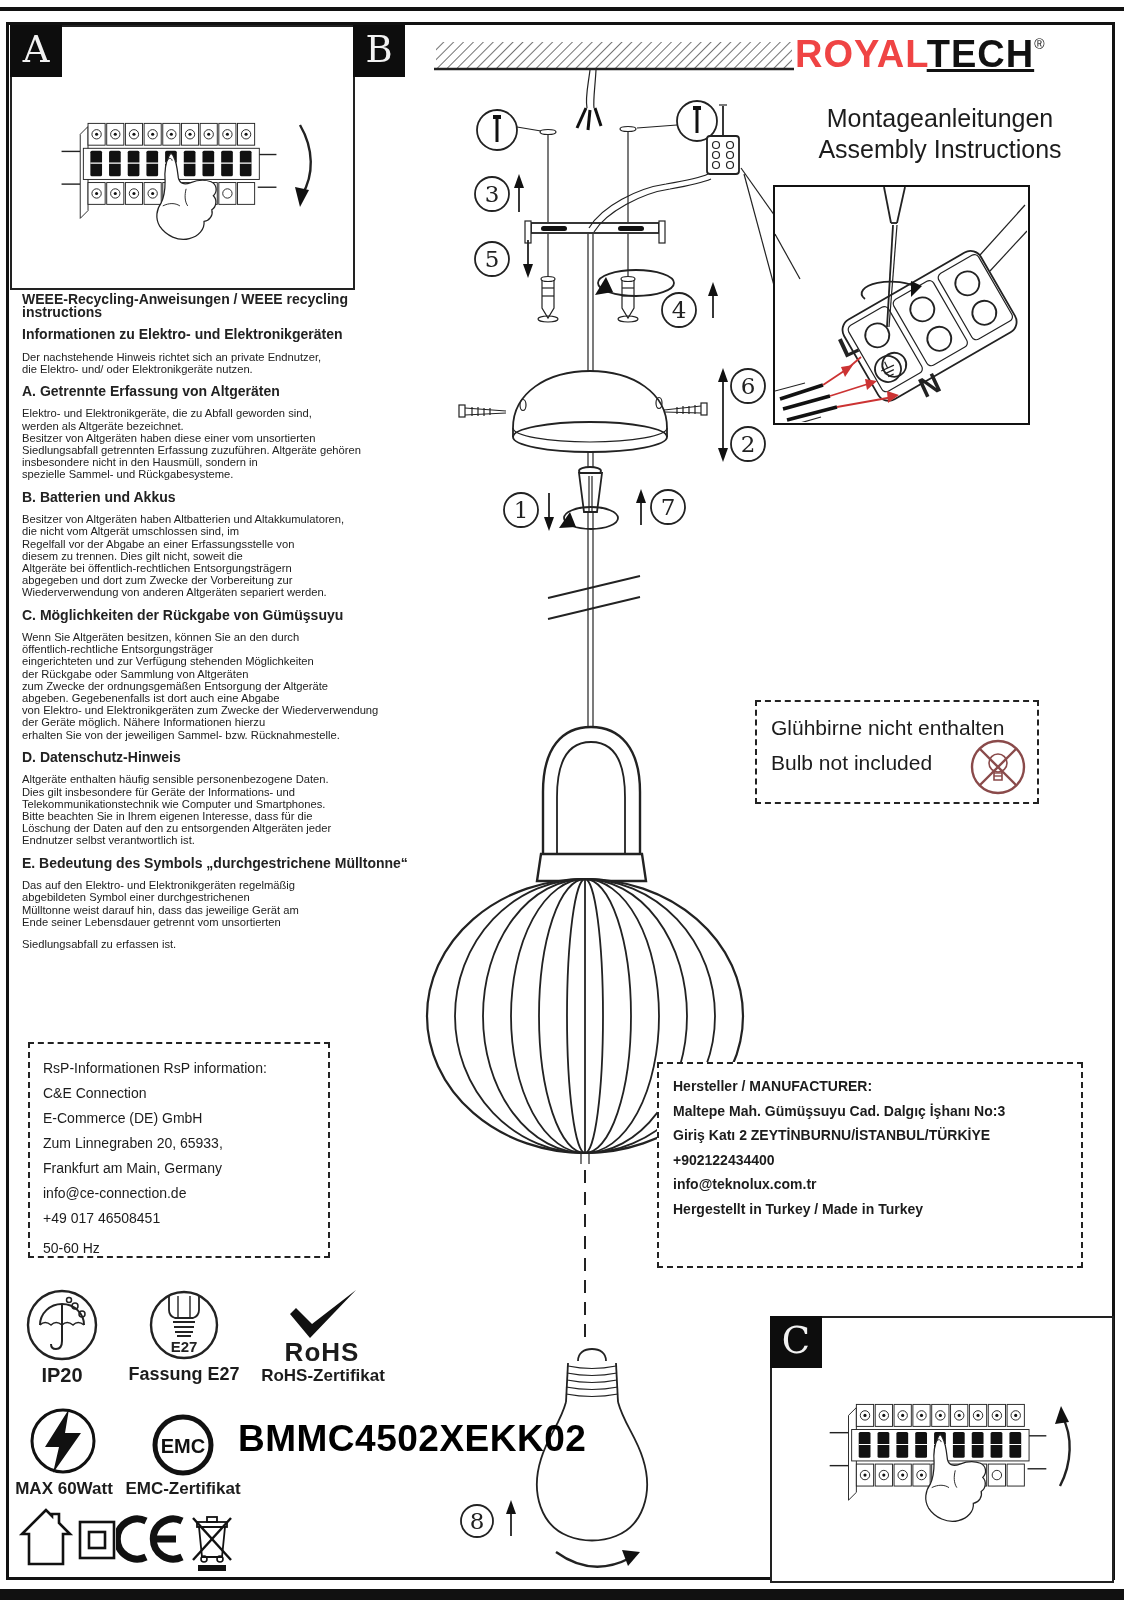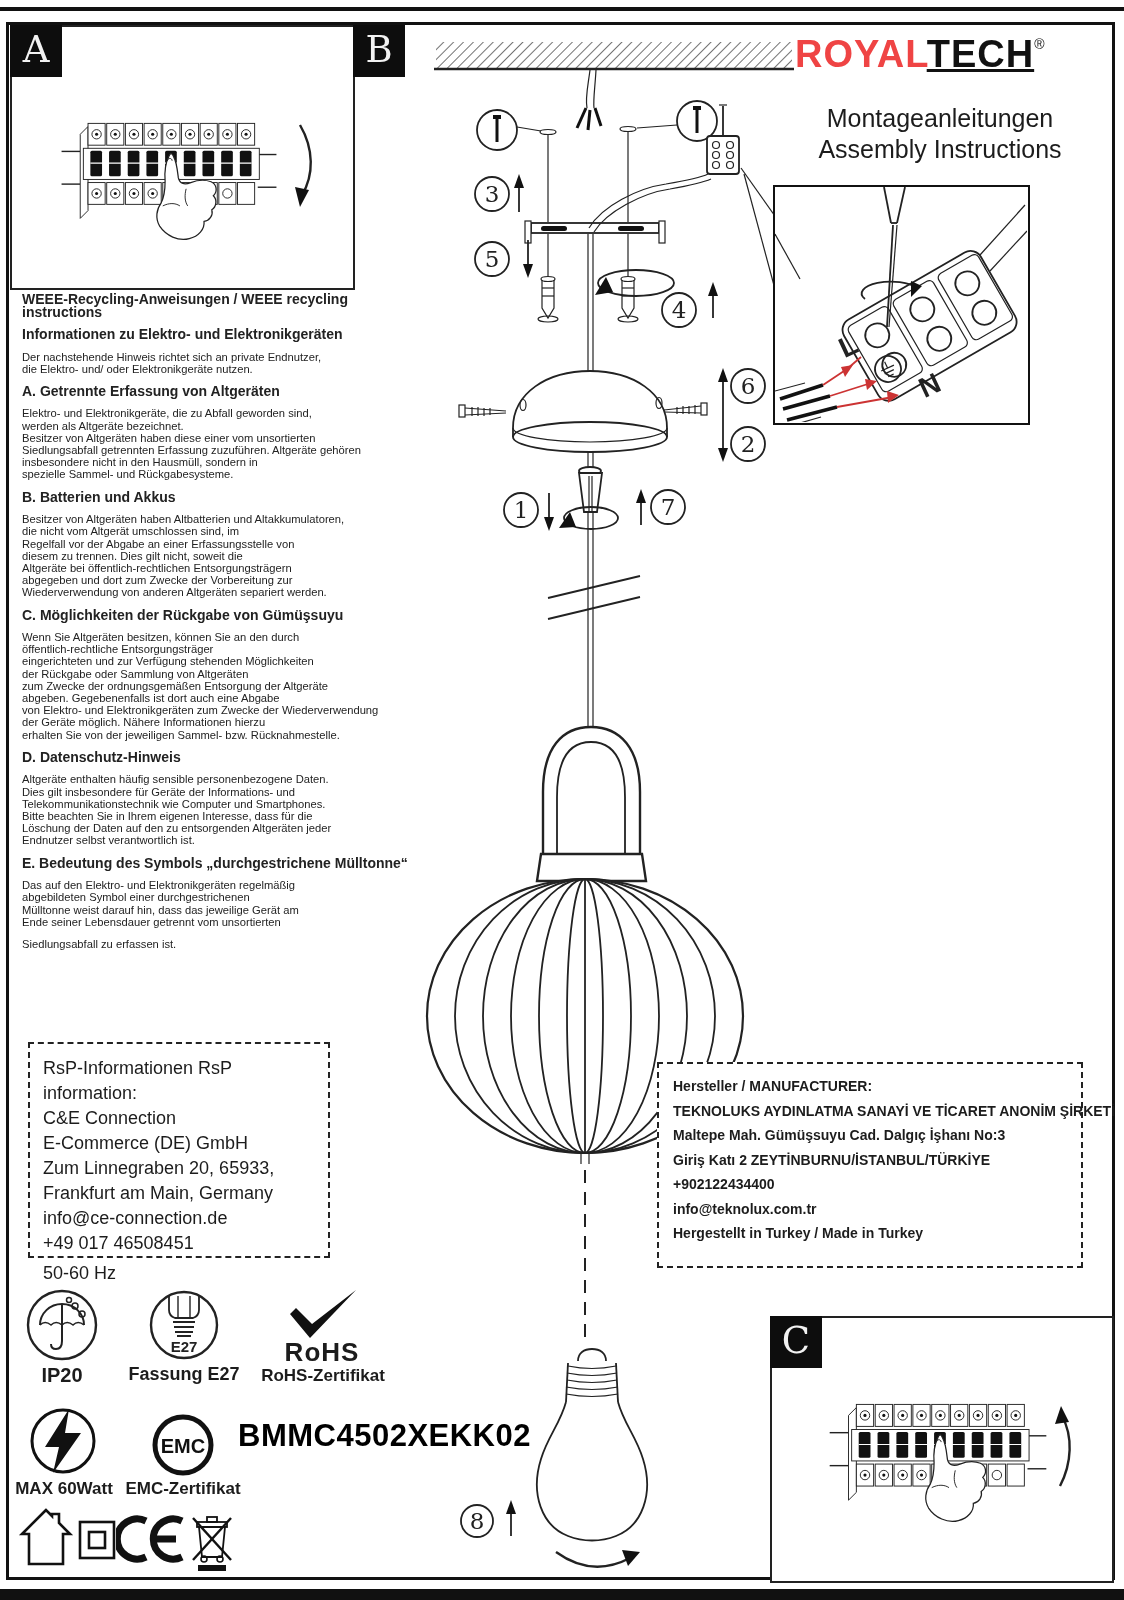--- a/index.html
+++ b/index.html
@@ -16,27 +16,27 @@
   .logo{left:795px;top:33px;font-size:38px;font-weight:bold;letter-spacing:1px;white-space:nowrap;}
   .logo .royal{color:#ef4444;}
   .logo .tech{color:#111;text-decoration:underline;}
   .logo .reg{font-size:14px;vertical-align:18px;color:#111;font-weight:normal;}
   .hdr{left:797px;top:103px;width:286px;text-align:center;font-size:25px;line-height:31px;color:#1c1c1c;}
   .weee{left:22px;top:293px;width:408px;font-size:11.2px;line-height:12.2px;color:#222;}
   .weee h4{margin:0 0 10px 0;font-size:14px;line-height:12.5px;}
   .weee p{margin:0 0 10px 0;white-space:pre-line;}
   .dash-box{border:2px dashed #222;box-sizing:border-box;background:#fff;}
   .bulb-note{left:755px;top:700px;width:284px;height:104px;padding:8px 0 0 14px;font-size:21px;line-height:35px;color:#1c1c1c;}
-  .rsp{left:28px;top:1042px;width:302px;height:216px;padding:12px 0 0 13px;font-size:18px;line-height:25px;color:#1c1c1c;}
+  .rsp{left:28px;top:1042px;width:302px;height:216px;padding:12px 0 0 13px;font-size:14px;line-height:25px;color:#1c1c1c;}
   .rsp .gap{margin-top:5px;}
   .mfg{left:657px;top:1062px;width:426px;height:206px;padding:10px 0 0 14px;font-size:14px;font-weight:bold;
        line-height:24.5px;color:#1c1c1c;white-space:nowrap;}
   .mfg .madein{}
   .cert-label{font-weight:bold;color:#1c1c1c;text-align:center;}
-  .model{left:238px;top:1418px;font-size:31px;font-weight:bold;letter-spacing:0.5px;color:#000;}
+  .model{left:238px;top:1418px;font-size:37px;font-weight:bold;letter-spacing:0.5px;color:#000;}
   .rohs-word{left:284px;top:1337px;width:76px;font-size:26px;letter-spacing:1px;}
   svg{display:block;}
   .ln{stroke:#222;fill:none;stroke-width:1.8;}
   .ln2{stroke:#222;fill:none;stroke-width:2.4;}
   .thin{stroke:#222;fill:none;stroke-width:1.2;}
   .blk{fill:#111;stroke:none;}
   .whf{fill:#fff;}
   .step-t{font-family:"DejaVu Serif",serif;font-size:23px;fill:#222;}
   .red{stroke:#cc3333;fill:none;stroke-width:1.8;}
   .redf{fill:#cc3333;stroke:none;}
@@ -459,35 +459,47 @@
         <circle class="ln" cx="113" cy="182" r="13" stroke-width="1.6"></circle>
         <line class="thin" x1="113" y1="174" x2="113" y2="181"></line>
         <line class="thin" x1="106" y1="181" x2="120" y2="181"></line>
         <line class="thin" x1="108" y1="185" x2="118" y2="185"></line>
         <line class="thin" x1="110" y1="189" x2="116" y2="189"></line>
       </g>
       <text x="146" y="212" font-family="Liberation Sans,sans-serif" font-size="28" font-weight="bold" fill="#222" transform="rotate(-25 146 204)">N</text>
     </svg>
   </div>
 
+  <div class="abs dash-box bulb-note">
+    <div>Glühbirne nicht enthalten</div>
+    <div>Bulb not included</div>
+    <svg class="abs" style="right:10px;top:36px;" width="58" height="58" viewBox="0 0 58 58">
+      <circle cx="29" cy="29" r="26" fill="none" stroke="#8a4a4a" stroke-width="2.4"></circle>
+      <circle cx="29" cy="25" r="9" fill="none" stroke="#8a4a4a" stroke-width="1.6"></circle>
+      <path d="M25,32 L25,42 L33,42 L33,32" fill="none" stroke="#8a4a4a" stroke-width="1.6"></path>
+      <line x1="25" y1="35" x2="33" y2="35" stroke="#8a4a4a" stroke-width="1.4"></line>
+      <line x1="25" y1="38" x2="33" y2="38" stroke="#8a4a4a" stroke-width="1.4"></line>
+      <line x1="11" y1="11" x2="47" y2="47" stroke="#8a4a4a" stroke-width="2.4"></line>
+      <line x1="47" y1="11" x2="11" y2="47" stroke="#8a4a4a" stroke-width="2.4"></line>
+    </svg>
+  </div>
 
   <div class="abs dash-box rsp">
     <div>RsP-Informationen RsP information:</div>
     <div>C&amp;E Connection</div>
     <div>E-Commerce (DE) GmbH</div>
     <div>Zum Linnegraben 20, 65933,</div>
     <div>Frankfurt am Main, Germany</div>
     <div>info@ce-connection.de</div>
     <div>+49 017 46508451</div>
     <div class="gap">50-60 Hz</div>
   </div>
 
   <div class="abs dash-box mfg">
     <div>Hersteller / MANUFACTURER:</div>
-    <div>TEKNOLUKS AYDINLATMA SANAYİ VE TİCARET ANONİM ŞİRKETİ</div>
     <div>Maltepe Mah. Gümüşsuyu Cad. Dalgıç İşhanı No:3</div>
     <div>Giriş Katı 2 ZEYTİNBURNU/İSTANBUL/TÜRKİYE</div>
     <div>+902122434400</div>
     <div>info@teknolux.com.tr</div>
     <div class="madein">Hergestellt in Turkey / Made in Turkey</div>
   </div>
 
   <svg class="abs" style="left:25px;top:1288px;" width="74" height="74" viewBox="0 0 74 74">
     <circle cx="37" cy="37" r="34" fill="none" stroke="#222" stroke-width="2.4"></circle>
     <path d="M15,37 A22,21 0 0 1 59,37" fill="none" stroke="#222" stroke-width="2"></path>

